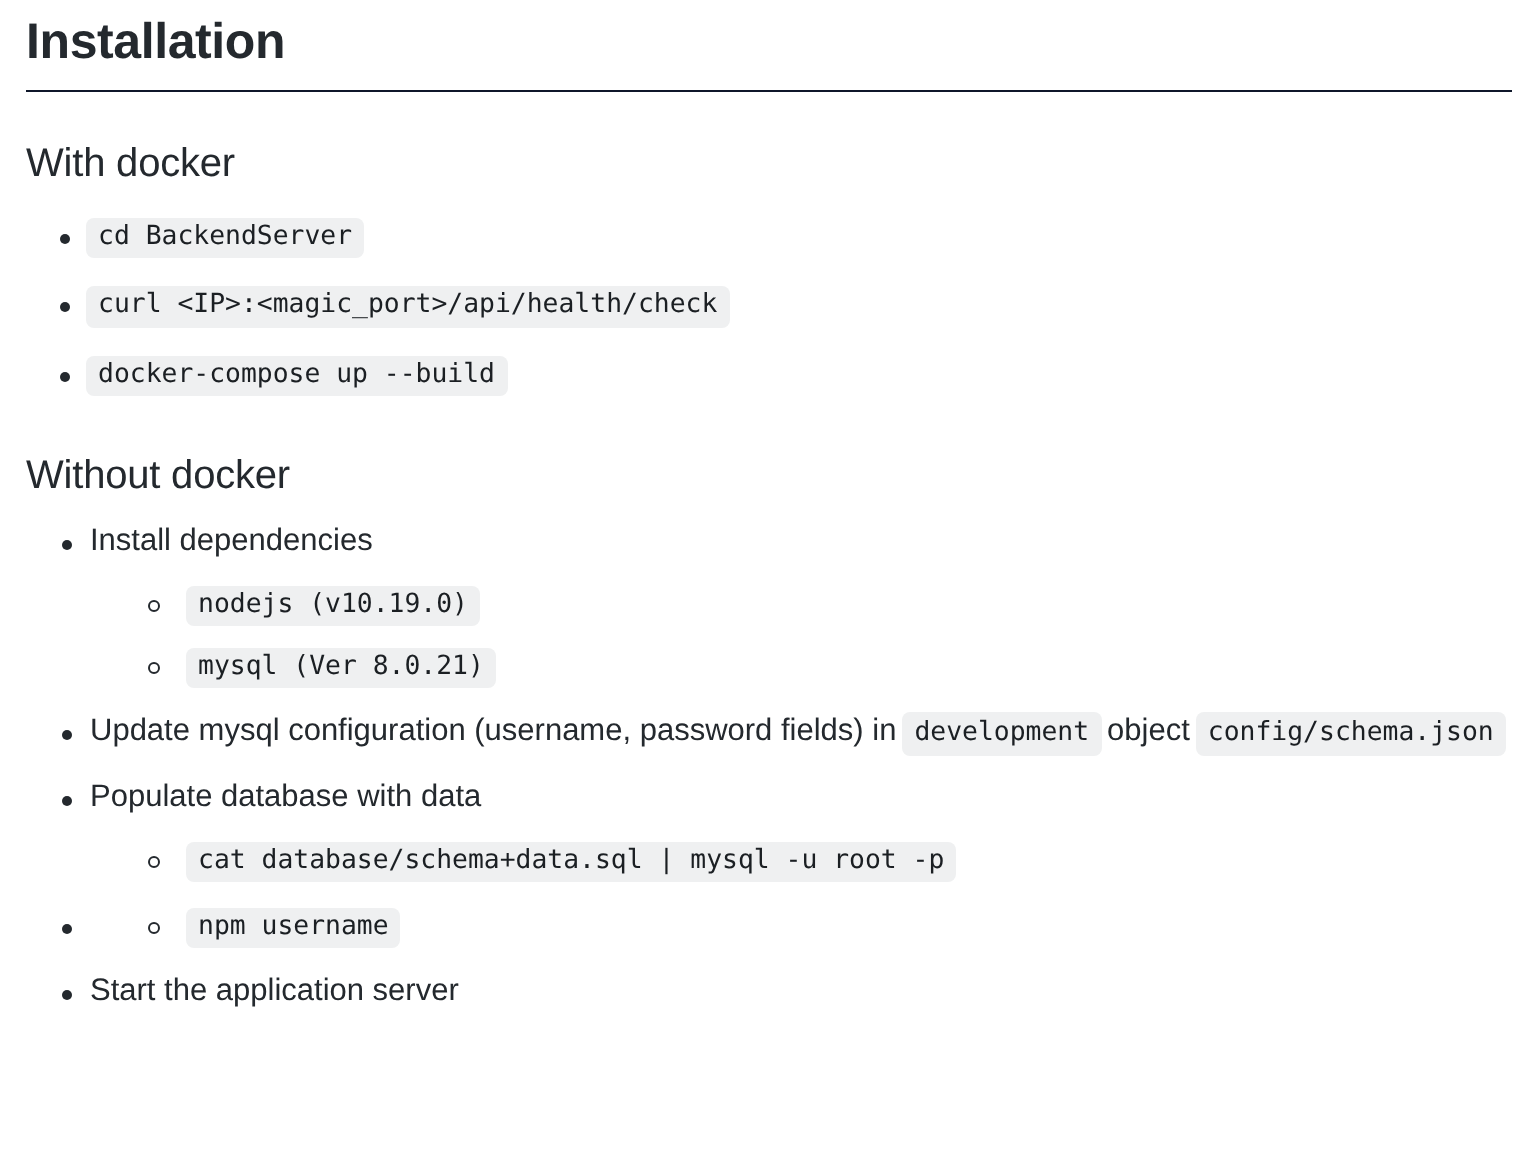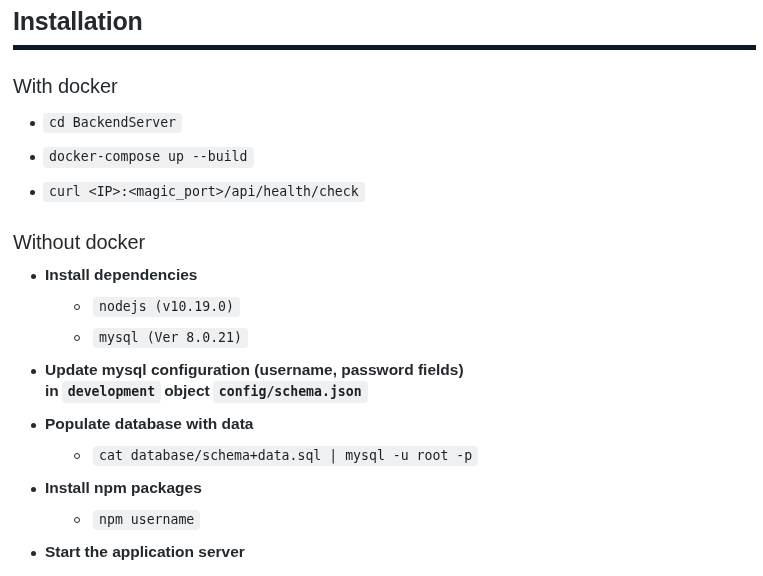--- a/index.html
+++ b/index.html
@@ -26,21 +26,21 @@
 
   
   h1.doc-title {
     font-size: 25px;
     font-weight: 600;
     line-height: 1.25;
     letter-spacing: -0.2px;
     color: #24292e;
     margin: 0;
     padding: 6px 0 8px 0;
-    border-bottom: 5px solid #0f172a;
+    border-bottom: 1px solid #0f172a;
   }
 
   h2.section-title {
     font-size: 20px;
     font-weight: 400;
     line-height: 1.25;
     letter-spacing: -0.1px;
     color: #24292e;
     margin: 0;
     padding: 0;
@@ -119,42 +119,42 @@
     white-space: pre;
     line-height: 1;
   }
 
   li.l1 > code.code,
   li.l2 > code.code {
     display: inline-block;
     vertical-align: baseline;
   }
 
-  .txt { white-space: normal; font-weight: bold; }
+  .txt { white-space: normal; }
   .txt code.code { margin: 0 3px; }
 </style>
 </head>
 <body>
 
 <div class="page">
 
   <h1 class="doc-title">Installation</h1>
 
   <div class="sec-docker">
     <h2 class="section-title">With docker</h2>
 
     <ul class="lvl1">
       <li class="item l1">
         <code class="code">cd BackendServer</code>
       </li>
       <li class="item l1">
+        <code class="code">curl &lt;IP&gt;:&lt;magic_port&gt;/api/health/check</code>
+      </li>
+      <li class="item l1">
         <code class="code">docker-compose up --build</code>
-      </li>
-      <li class="item l1">
-        <code class="code">curl &lt;IP&gt;:&lt;magic_port&gt;/api/health/check</code>
       </li>
     </ul>
   </div>
 
   <div class="sec-nodocker">
     <h2 class="section-title">Without docker</h2>
 
     <ul class="lvl1">
 
       <li class="item l1">
@@ -176,21 +176,20 @@
       <li class="item l1">
         <span class="txt">Populate database with data</span>
         <ul class="lvl2">
           <li class="item l2">
             <code class="code">cat database/schema+data.sql | mysql -u root -p</code>
           </li>
         </ul>
       </li>
 
       <li class="item l1">
-        <span class="txt">Install npm packages</span>
         <ul class="lvl2">
           <li class="item l2">
             <code class="code">npm username</code>
           </li>
         </ul>
       </li>
 
       <li class="item l1">
         <span class="txt">Start the application server</span>
         

